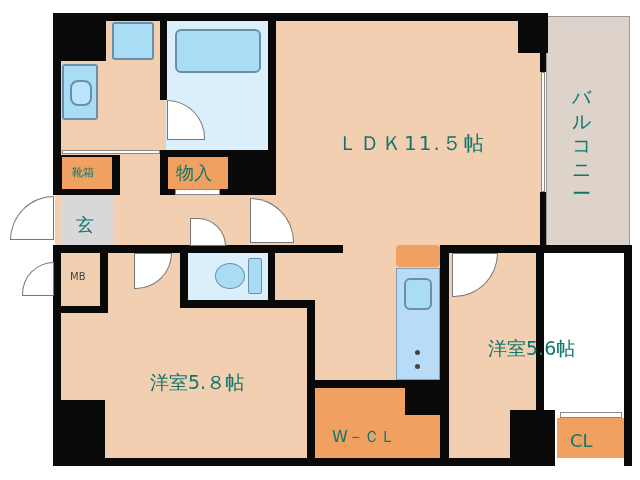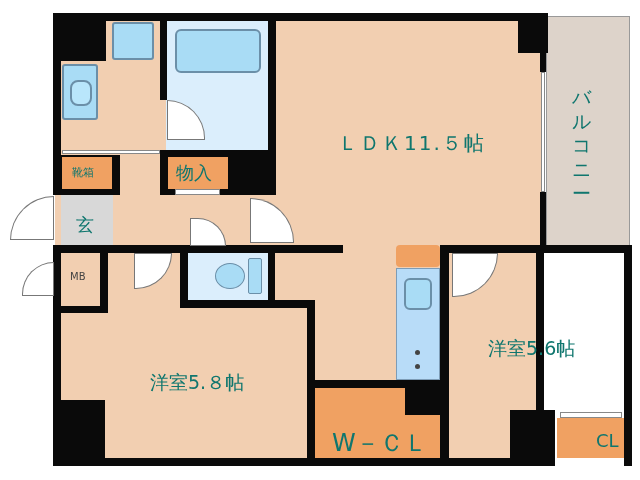--- a/index.html
+++ b/index.html
@@ -84,25 +84,25 @@
 <div class="arc" style="left:167px;top:100px;width:38px;height:40px;border-radius:0 38px 0 0;"></div>
 
 <div class="a store" style="left:396px;top:245px;width:44px;height:22px;border-radius:4px;"></div>
 <div class="a wet" style="left:396px;top:268px;width:44px;height:112px;background:#b8dcf8;border:1px solid #7d9cb6;"></div>
 <div class="a fix" style="left:404px;top:278px;width:28px;height:32px;"></div>
 <div class="a" style="left:415px;top:350px;width:5px;height:5px;border-radius:50%;background:#444;"></div>
 <div class="a" style="left:415px;top:364px;width:5px;height:5px;border-radius:50%;background:#444;"></div>
 
 <div class="a store" style="left:315px;top:388px;width:125px;height:70px;"></div>
 <div class="a wall" style="left:405px;top:388px;width:37px;height:27px;"></div>
-<div class="lbl" style="left:332px;top:427px;font-size:24px;">W－ＣＬ</div>
+<div class="lbl" style="left:332px;top:427px;font-size:16px;">W－ＣＬ</div>
 
 <div class="arc" style="left:452px;top:253px;width:46px;height:44px;border-radius:0 0 44px 0;"></div>
 
 <div class="a store" style="left:557px;top:418px;width:68px;height:40px;"></div>
-<div class="lbl" style="left:596px;top:430px;font-size:18px;">CL</div>
+<div class="lbl" style="left:570px;top:430px;font-size:18px;">CL</div>
 <div class="a door" style="left:560px;top:412px;width:62px;height:6px;"></div>
 <div class="a wall" style="left:624px;top:250px;width:8px;height:216px;"></div>
 <div class="a wall" style="left:540px;top:245px;width:92px;height:8px;"></div>
 
 <div class="lbl" style="left:338px;top:130px;font-size:20px;letter-spacing:2px;">ＬＤＫ11.５帖</div>
 <div class="lbl" style="left:150px;top:370px;font-size:19px;">洋室5.８帖</div>
 <div class="lbl" style="left:488px;top:336px;font-size:19px;">洋室5.6帖</div>
 
 </body></html>

